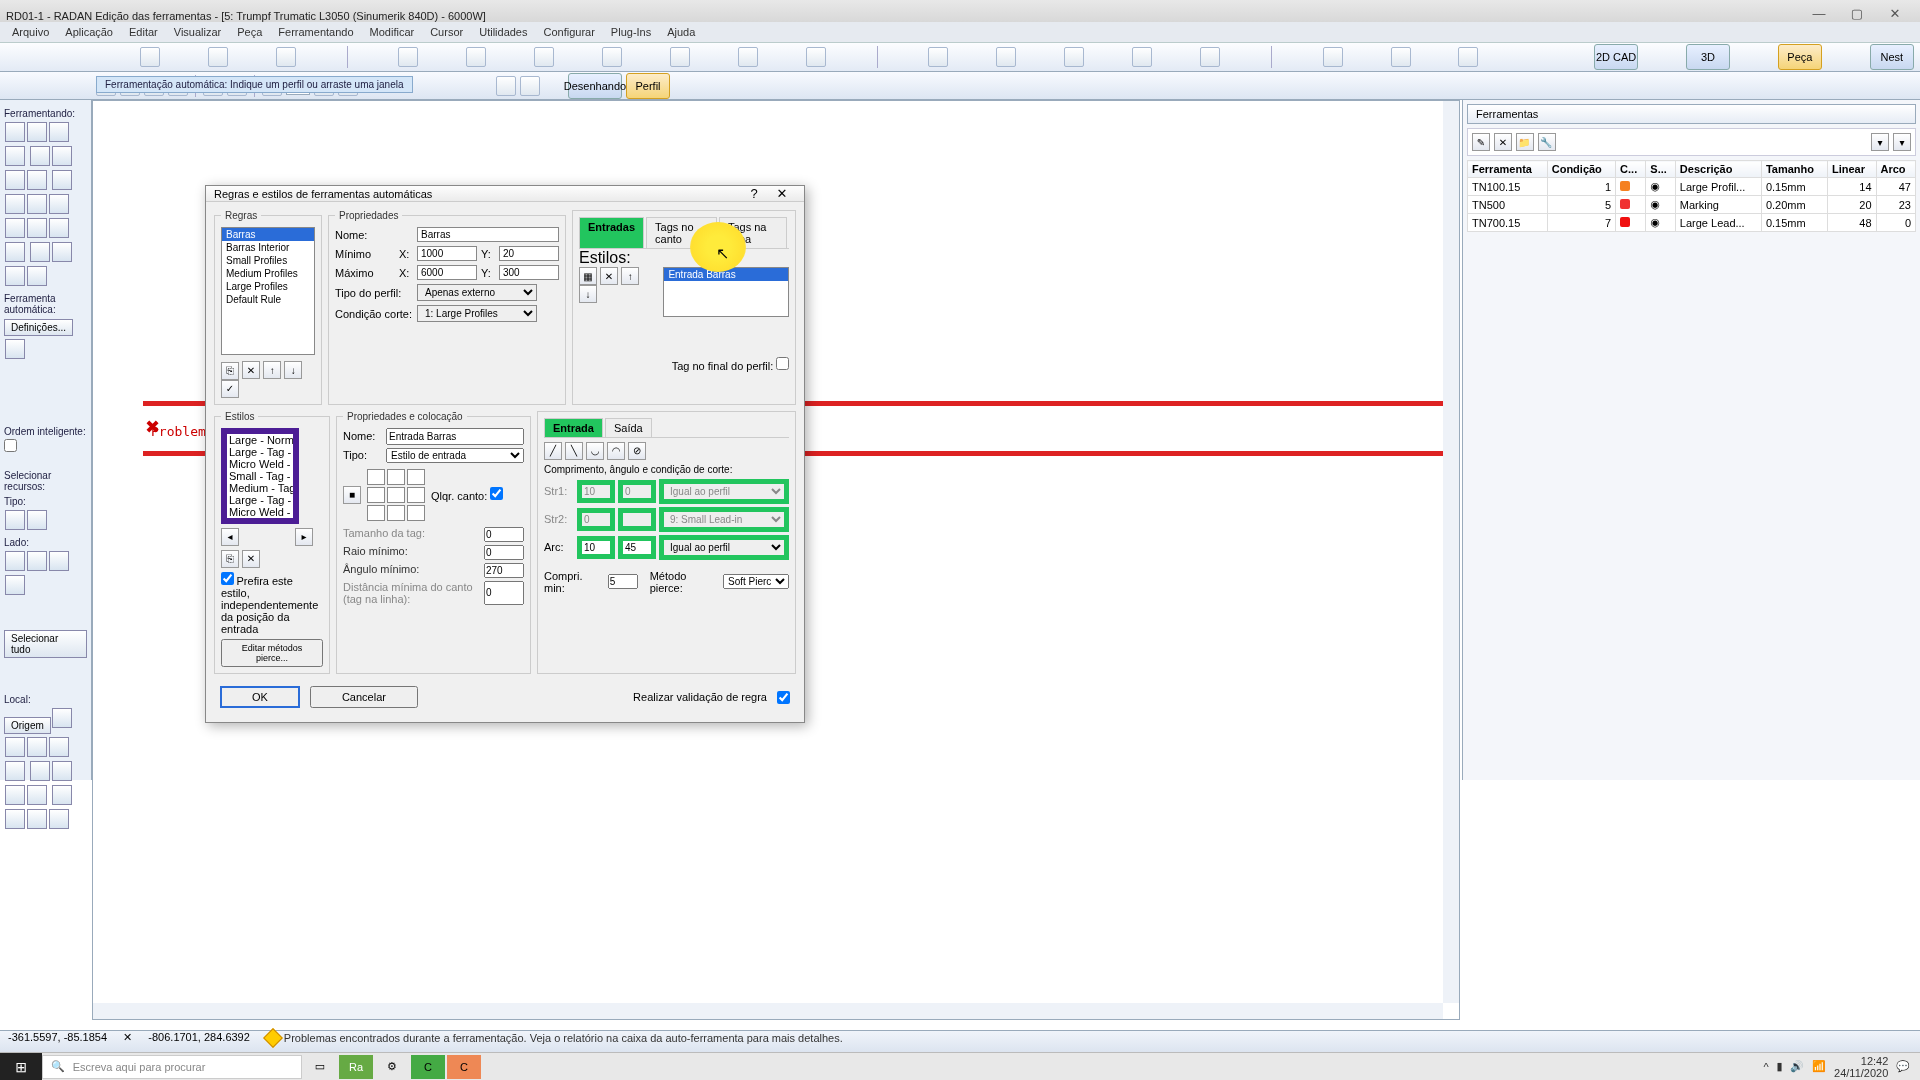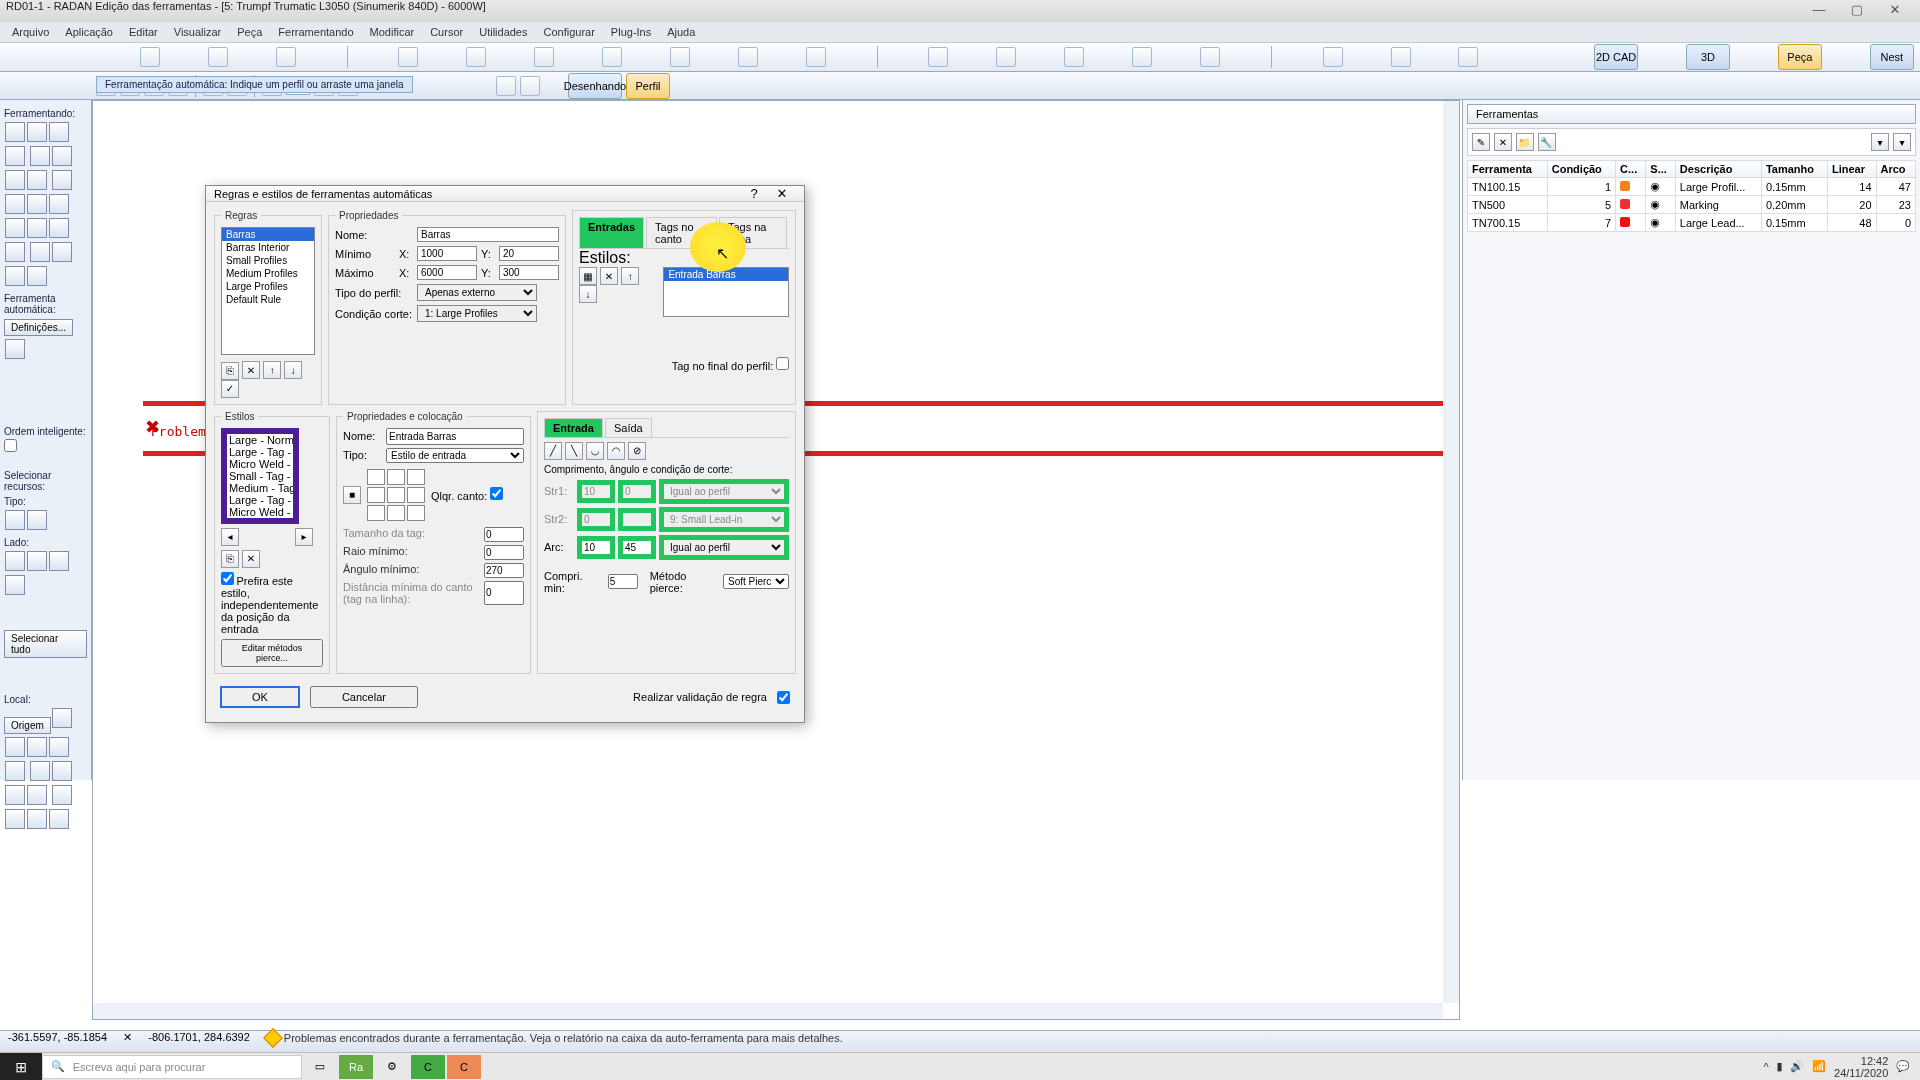--- a/index.html
+++ b/index.html
@@ -1,18 +1,18 @@
 <!DOCTYPE html>
 <html><head>
 <meta charset="utf-8">
 <style>
 * { margin: 0; padding: 0; box-sizing: border-box; font-family: 'Segoe UI', Tahoma, sans-serif; font-size: 11px; }
 body { background: #fff; width: 1920px; height: 1080px; overflow: hidden; position: relative; }
 
-.titlebar { height: 22px; background: linear-gradient(#e8e8e8,#d8d8d8); display: flex; align-items: flex-start; padding: 0 6px; color: #222; }
+.titlebar { height: 22px; background: linear-gradient(#e8e8e8,#d8d8d8); display: flex; align-items: flex-end; padding: 0 6px; color: #222; }
 .titlebar .spacer { flex: 1; }
 .win-btn { width: 38px; height: 18px; display: inline-flex; align-items: center; justify-content: center; font-size: 13px; color: #555; cursor: pointer; }
 
 .menubar { height: 20px; background: #e6eaf0; display: flex; align-items: center; padding: 0 4px; }
 .menubar span { padding: 2px 8px; color: #333; }
 
 .toolbar1 { height: 30px; background: linear-gradient(#fcfdff,#e3eaf5); border-top: 1px solid #bcc; border-bottom: 1px solid #9ab; display: flex; align-items: center; padding: 0 6px; gap: 4px; justify-content: space-between; }
 .tool-ico { width: 20px; height: 20px; background: linear-gradient(#fff,#e0e8f0); border: 1px solid #a8b8d0; border-radius: 2px; }
 .tool-sep { width: 1px; height: 22px; background: #aac; margin: 0 3px; }
 .big-btn { width: 44px; height: 26px; background: linear-gradient(#fdecc8,#f5d478); border: 1px solid #d4a020; border-radius: 3px; display: flex; flex-direction: column; align-items: center; justify-content: center; font-size: 9px; }

